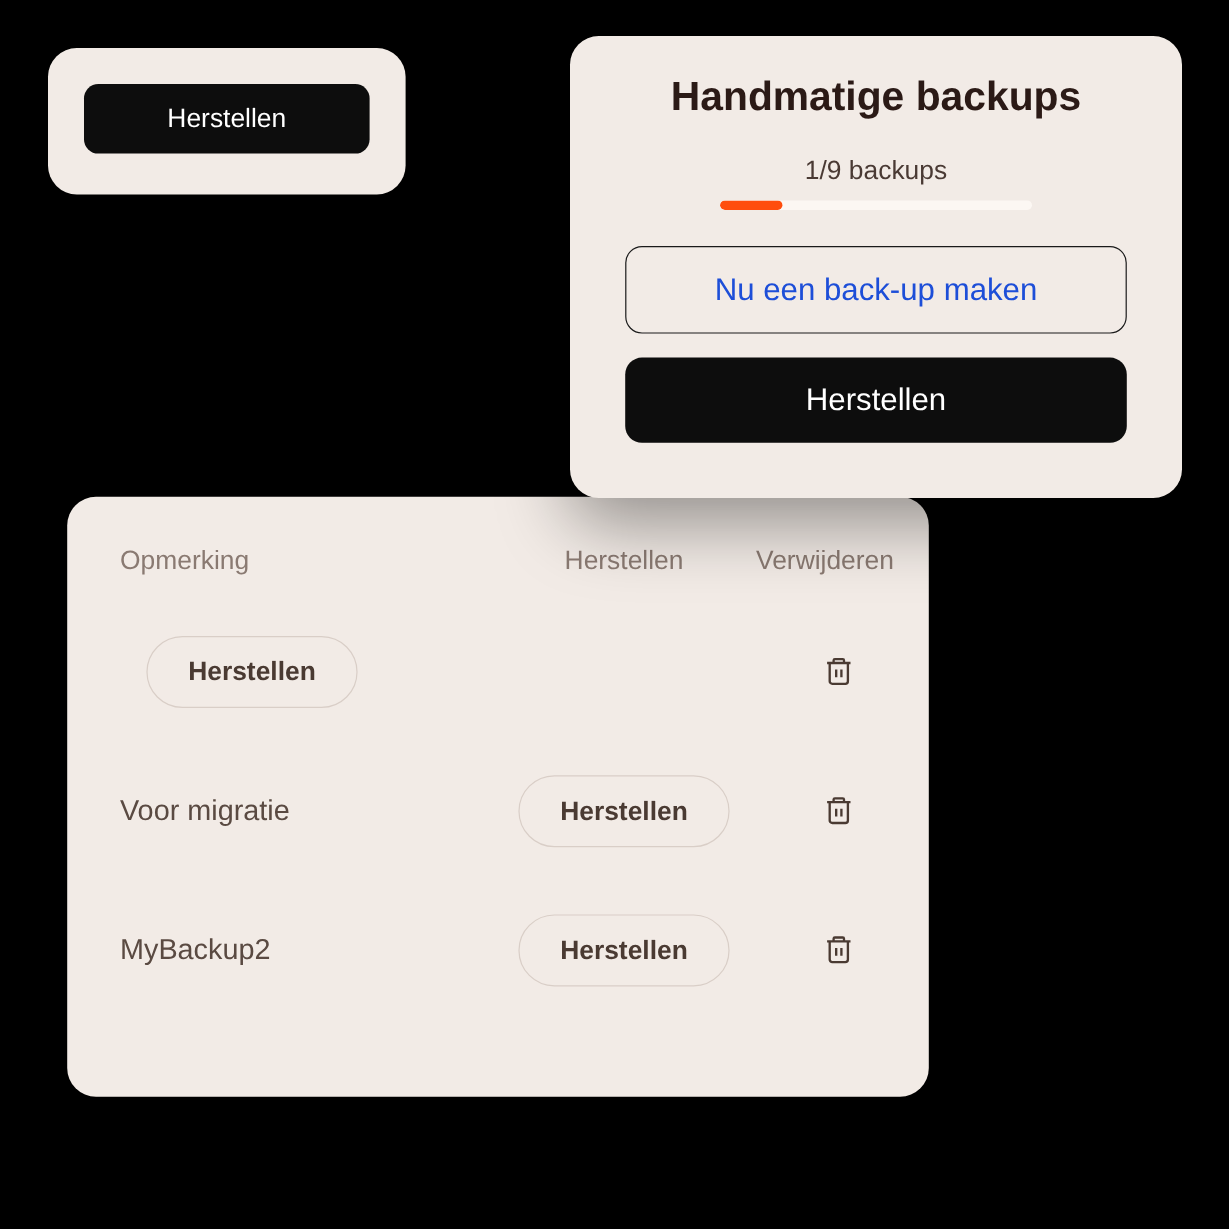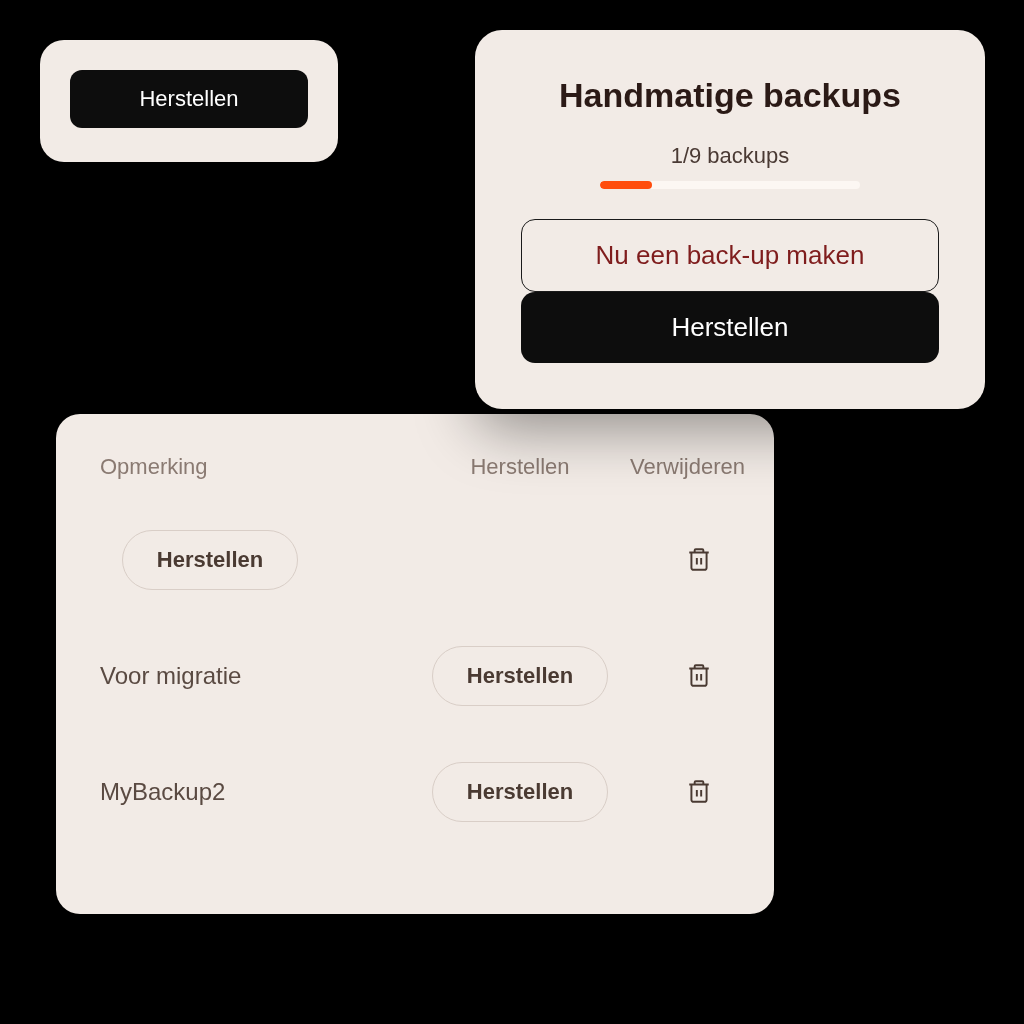--- a/index.html
+++ b/index.html
@@ -45,25 +45,24 @@
       padding: 16px 20px;
       width: 100%;
       cursor: pointer;
     }
     
     
     .manual-card {
       left: 475px;
       top: 30px;
       width: 510px;
-      padding: 46px 46px 46px 46px;
+      padding: 32px 46px 46px 46px;
       text-align: center;
       box-shadow: 0 20px 60px rgba(0,0,0,0.4);
       z-index: 10;
-      border-radius: 27px;
     }
     
     .manual-card h2 {
       color: #2b1a16;
       font-size: 34px;
       font-weight: 700;
       margin-bottom: 28px;
     }
     
     .quota {
@@ -83,28 +82,29 @@
     
     .progress-fill {
       height: 100%;
       width: 20%;
       background: #ff4d0d;
       border-radius: 4px;
     }
     
     .btn-outline {
       background: transparent;
-      color: #7f1d1d;
+      color: #1d4ed8;
       border: 1.5px solid #1a1a1a;
       border-radius: 14px;
       font-size: 26px;
       font-weight: 500;
       padding: 20px 20px;
       width: 100%;
       cursor: pointer;
+      margin-bottom: 20px;
     }
     
     .manual-card .btn-dark {
       font-size: 26px;
       padding: 20px 20px;
       border-radius: 14px;
     }
     
     
     .table-card {

